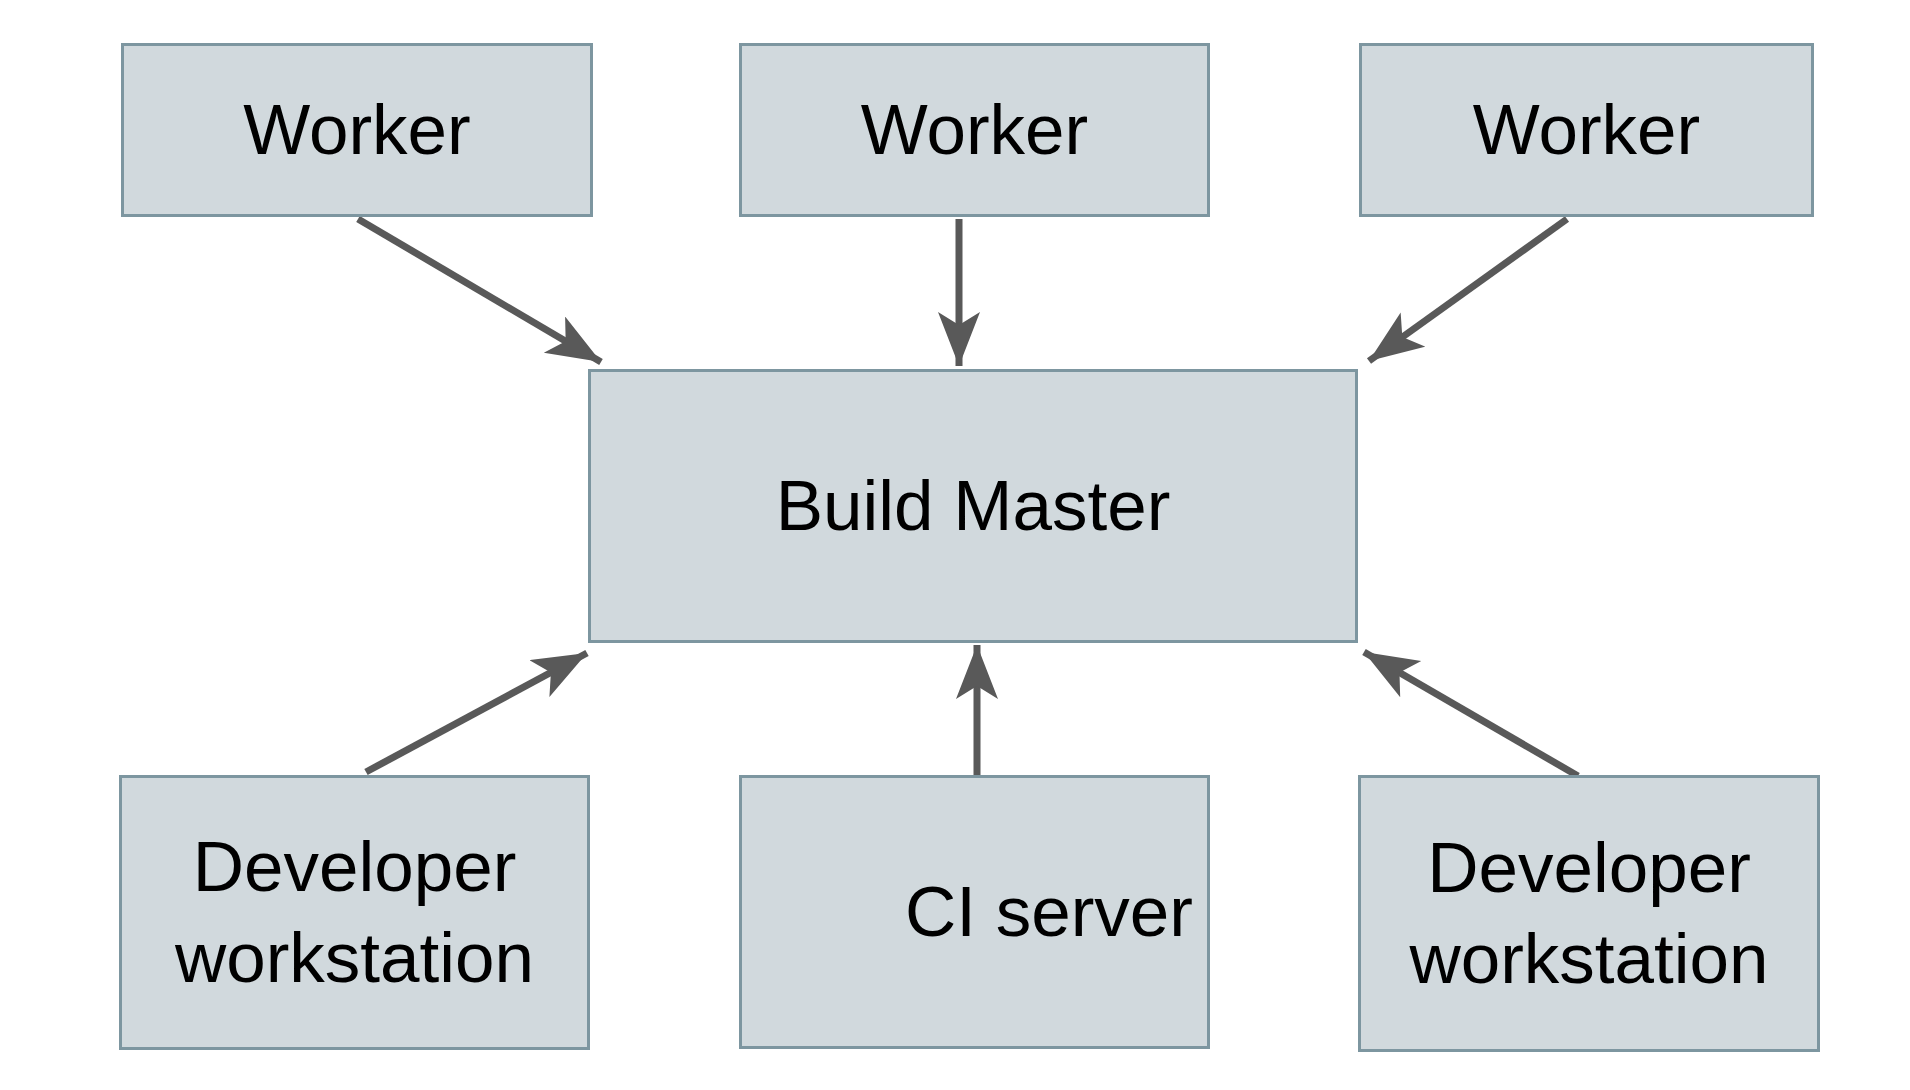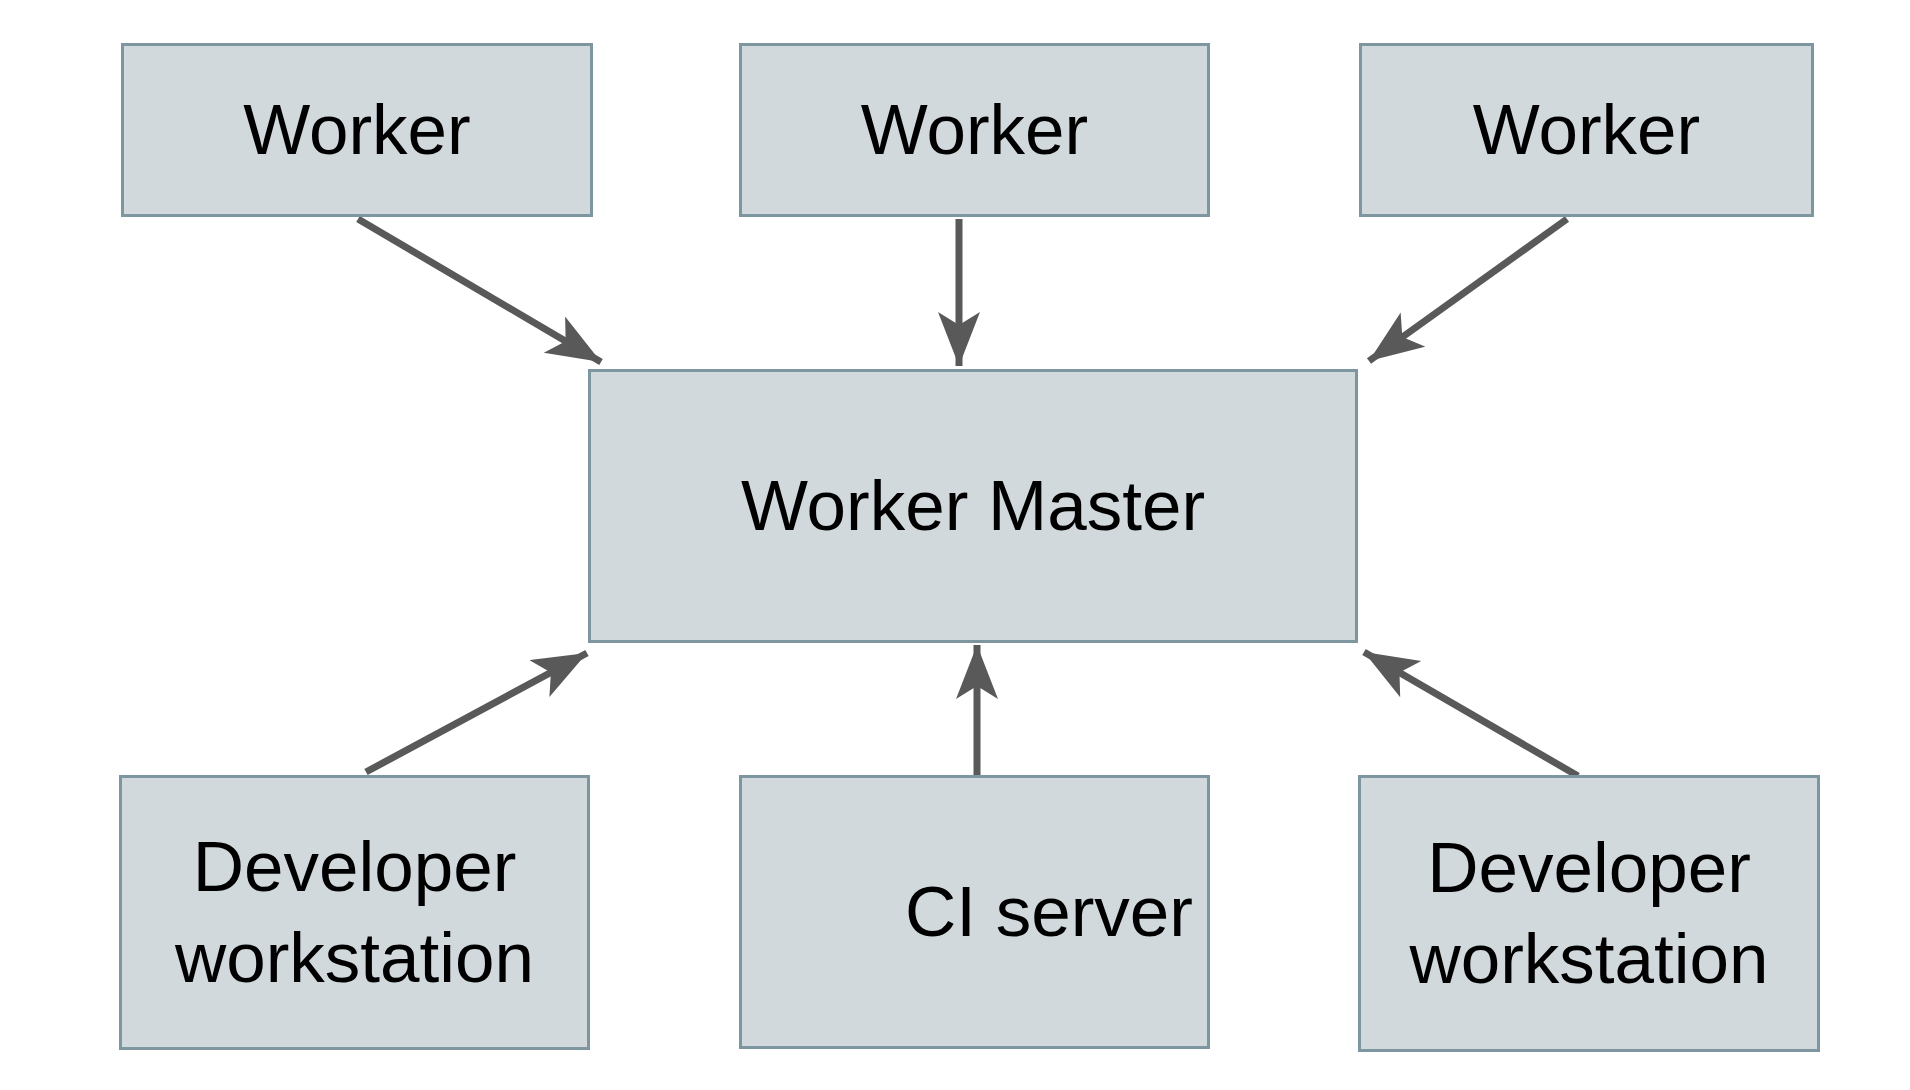--- a/index.html
+++ b/index.html
@@ -70,21 +70,21 @@
 
   <div class="node n-worker-2">
     <span>Worker</span>
   </div>
 
   <div class="node n-worker-3">
     <span>Worker</span>
   </div>
 
   <div class="node n-build-master">
-    <span>Worker Master</span>
+    <span>Build Master</span>
   </div>
 
   <div class="node n-dev-1">
     <span>Developer workstation</span>
   </div>
 
   <div class="node n-ci">
     <span>CI server</span>
   </div>
 

